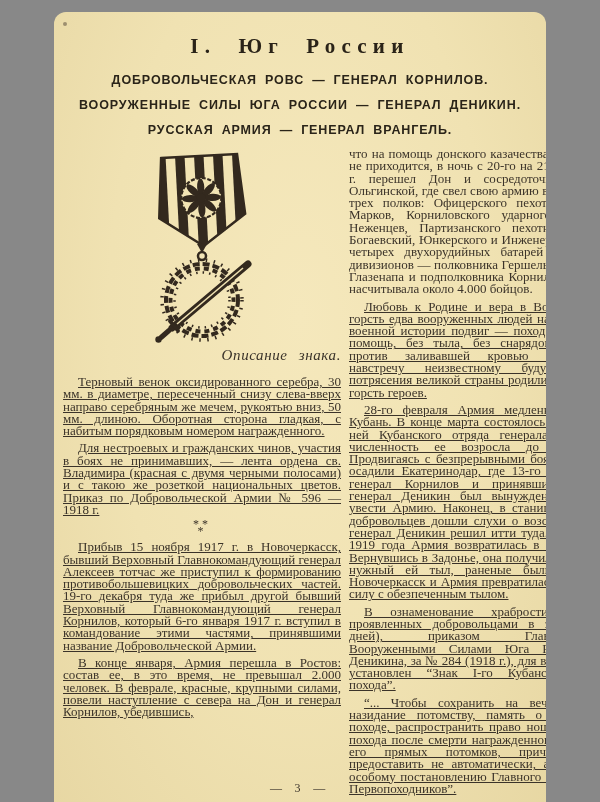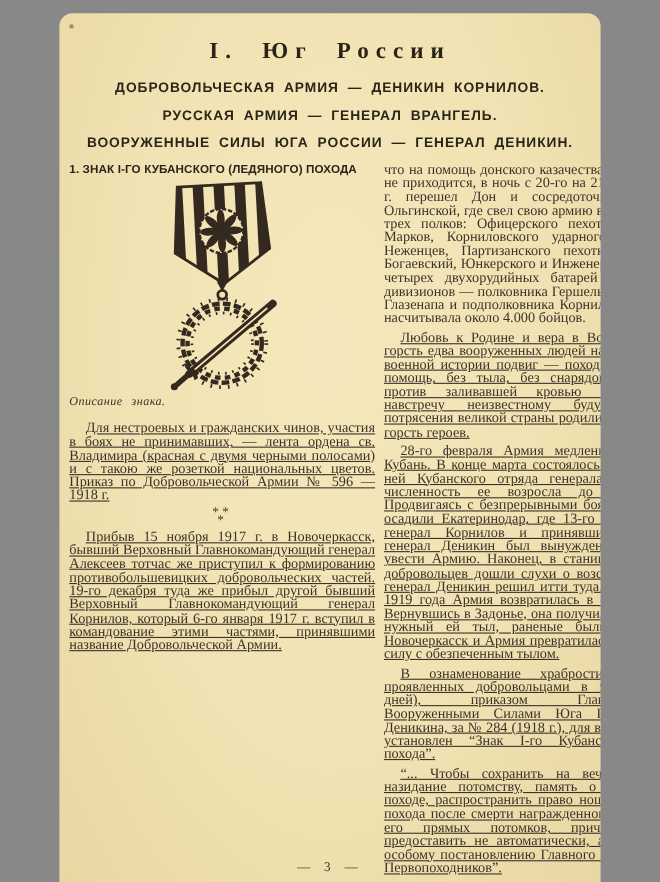--- a/index.html
+++ b/index.html
@@ -24,21 +24,21 @@
   .columns{position:absolute;left:9px;top:136px;display:flex;gap:8px;}
   .col{box-sizing:border-box;}
   .col.left{width:278px;}
   .col.right{width:297px;}
   .section-heading{
     margin:0 0 2px;color:#2a2419;
     font:bold 10.6px "Liberation Sans", sans-serif;letter-spacing:.01em;
   }
   .medal-figure{margin:4px 0 0;display:flex;justify-content:center;height:192px;}
   .caption{
-    text-align:left;font-style:italic;font-size:11px;color:#3a332a;
+    text-align:right;font-style:italic;font-size:15px;color:#3a332a;
     margin:3px 0 12px;word-spacing:.45em;letter-spacing:.04em;
   }
   p.body{
     margin:0 0 5px;font-size:13px;line-height:12.3px;text-align:justify;
     color:#3b3329;
   }
   p.body.ind{text-indent:15px;text-decoration:underline;}
   .divider{
     display:flex;flex-direction:column;align-items:center;
     margin:5px 0 6px;line-height:7px;font-size:12px;color:#3b3329;
@@ -53,29 +53,28 @@
 <body>
 
 <div class="page">
   <div class="speck s1"></div>
   <div class="speck s2"></div>
   <div class="speck s3"></div>
 
   <h1 class="title">I. Юг России</h1>
 
   <div class="subtitles">
-    <div class="subtitle">ДОБРОВОЛЬЧЕСКАЯ АРМИЯ — ДЕНИКИН КОРНИЛОВ.</div>
+    <div class="subtitle">ДОБРОВОЛЬЧЕСКАЯ РОВС — ГЕНЕРАЛ КОРНИЛОВ.</div>
+    <div class="subtitle">ВООРУЖЕННЫЕ СИЛЫ ЮГА РОССИИ — ГЕНЕРАЛ ДЕНИКИН.</div>
     <div class="subtitle">РУССКАЯ АРМИЯ — ГЕНЕРАЛ ВРАНГЕЛЬ.</div>
-    <div class="subtitle">ВООРУЖЕННЫЕ СИЛЫ ЮГА РОССИИ — ГЕНЕРАЛ ДЕНИКИН.</div>
   </div>
 
   <div class="columns">
 
     <div class="col left">
-      <h2 class="section-heading">1. ЗНАК I-ГО КУБАНСКОГО (ЛЕДЯНОГО) ПОХОДА</h2>
 
       <figure class="medal-figure">
         <svg width="128" height="192" viewBox="0 0 128 192">
           <defs>
             <clipPath id="pent">
                 <path d="M26 4 L102 4 L107 64 L64 94 L21 64 Z"></path>
               </clipPath>
           </defs>
           <g transform="rotate(-3 64 60)">
             <g clip-path="url(#pent)">
@@ -115,28 +114,30 @@
             <line x1="39" y1="172" x2="105" y2="116" stroke="#f0e2b2" stroke-width="1.6"></line>
             <line x1="31.8" y1="169" x2="40.2" y2="179" stroke="#33291e" stroke-width="3.5" stroke-linecap="round"></line>
             <line x1="31" y1="178.5" x2="23" y2="185.5" stroke="#33291e" stroke-width="5" stroke-linecap="round"></line>
             <circle cx="20.5" cy="187.5" r="3.2" fill="#33291e"></circle>
           </g>
         </svg>
       </figure>
 
       <div class="caption">Описание знака.</div>
 
+      <p class="body ind">Терновый венок оксидированного серебра, 30 мм. в диаметре, пересеченный снизу слева-вверх направо серебряным же мечем, рукоятью вниз, 50 мм. длиною. Оборотная сторона гладкая, с набитым порядковым номером награжденного.</p>
       <p class="body ind">Для нестроевых и гражданских чинов, участия в боях не принимавших, — лента ордена св. Владимира (красная с двумя черными полосами) и с такою же розеткой национальных цветов. Приказ по Добровольческой Армии № 596 — 1918 г.</p>
 
       <div class="divider">
         <span>**</span>
         <span>*</span>
       </div>
 
       <p class="body ind">Прибыв 15 ноября 1917 г. в Новочеркасск, бывший Верховный Главнокомандующий генерал Алексеев тотчас же приступил к формированию противобольшевицких добровольческих частей. 19-го декабря туда же прибыл другой бывший Верховный Главнокомандующий генерал Корнилов, который 6-го января 1917 г. вступил в командование этими частями, принявшими название Добровольческой Армии.</p>
+      <p class="body ind">В конце января, Армия перешла в Ростов: состав ее, в это время, не превышал 2.000 человек. В феврале, красные, крупными силами, повели наступление с севера на Дон и генерал Корнилов, убедившись,</p>
     </div>
 
     <div class="col right">
       <p class="body">что на помощь донского казачества ему расчитывать не приходится, в ночь с 20-го на 21-ое февраля 1918 г. перешел Дон и сосредоточился в станице Ольгинской, где свел свою армию в одну дивизию из трех полков: Офицерского пехотного — генерал Марков, Корниловского ударного — полковник Неженцев, Партизанского пехотного — генерал Богаевский, Юнкерского и Инженерного батальонов, четырех двухорудийных батарей и трех конных дивизионов — полковника Гершельмана, полковника Глазенапа и подполковника Корнилова. Всего армия насчитывала около 4.000 бойцов.</p>
       <p class="body ind">Любовь к Родине и вера в Вождя двигали эту горсть едва вооруженных людей на безпримерный в военной истории подвиг — поход. Без надежды на помощь, без тыла, без снарядов, Армия пошла против заливавшей кровью красной волны, навстречу неизвестному будущему. Великие потрясения великой страны родили великую по духу горсть героев.</p>
       <p class="body ind">28-го февраля Армия медленно двинулась на Кубань. В конце марта состоялось присоединение к ней Кубанского отряда генерала Покровского и численность ее возросла до 6.000 человек. Продвигаясь с безпрерывными боями, добровольцы осадили Екатеринодар, где 13-го апреля был убит генерал Корнилов и принявший командование генерал Деникин был вынужден снять осаду и увести Армию. Наконец, в станице Ильинской, до добровольцев дошли слухи о возстании на Дону и генерал Деникин решил итти туда. В ночь на 4 мая 1919 года Армия возвратилась в ст. Мечетинскую. Вернувшись в Задонье, она получила, наконец, столь нужный ей тыл, раненые были отправлены в Новочеркасск и Армия превратилась в вооруженную силу с обезпеченным тылом.</p>
       <p class="body ind">В ознаменование храбрости и мужества, проявленных добровольцами в этом походе (80 дней), приказом Главнокомандующего Вооруженными Силами Юга России, генерала Деникина, за № 284 (1918 г.), для всех чинов Армии, установлен “Знак I-го Кубанского (Ледяного) похода”.</p>
       <p class="body ind">“... Чтобы сохранить на вечные времена, в назидание потомству, память о I-ом Кубанском походе, распространить право ношения знака этого похода после смерти награжденного на старшего из его прямых потомков, причем право это предоставить не автоматически, а каждый раз по особому постановлению Главного Правления Союза Первопоходников”.</p>
     </div>
 

